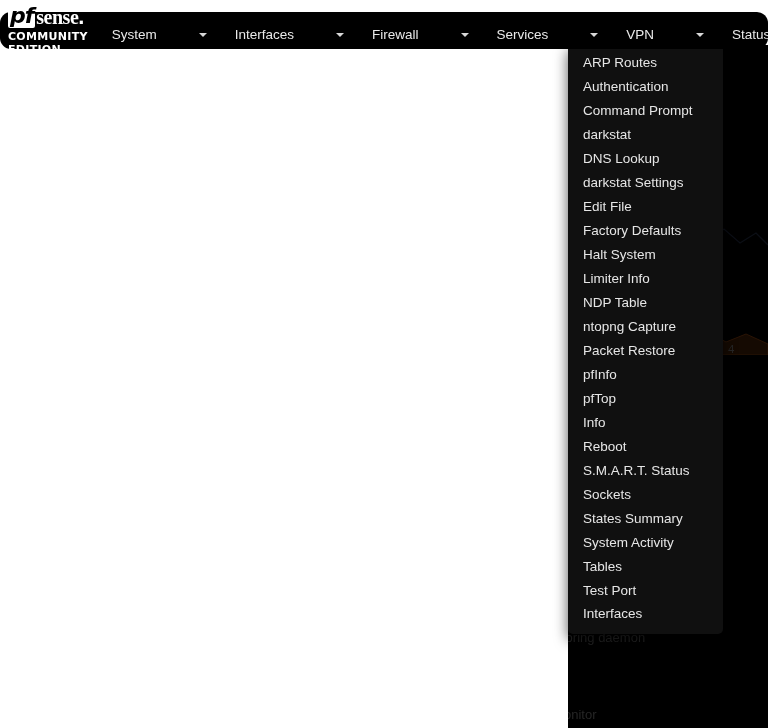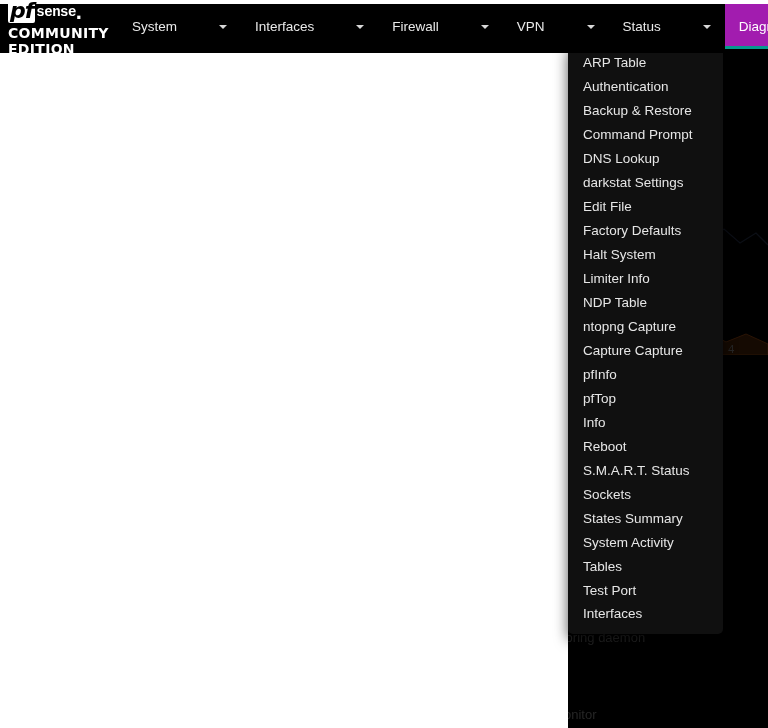--- a/index.html
+++ b/index.html
@@ -15,27 +15,28 @@
   #app {
     position: relative;
     width: 768px;
     height: 728px;
     background: #ffffff;
   }
 
   
   .navbar {
     position: absolute;
-    top: 4px; left: 0;
+    top: 12px; left: 0;
     width: 768px;
-    height: 49px;
+    height: 37px;
     background: #000000;
     display: flex;
     align-items: stretch;
     z-index: 30;
+    border-radius: 11px;
   }
 
   .brand {
     display: flex;
     flex-direction: column;
     justify-content: center;
     padding-left: 8px;
     padding-right: 10px;
     width: 118px;
     user-select: none;
@@ -56,37 +57,37 @@
     letter-spacing: -1px;
     line-height: 22px;
     padding: 0px 2px 1px 2px;
     border-radius: 2px;
     font-family: "DejaVu Sans", sans-serif;
   }
 
   .brand-sense {
     color: #ffffff;
     font-weight: bold;
-    font-size: 14px;
+    font-size: 20px;
     line-height: 22px;
     letter-spacing: -0.5px;
     margin-left: 1px;
-    font-family: Liberation Mono, monospace;
+    font-family: Liberation Serif, serif;
   }
 
   .brand-dot {
     color:#ffffff;
     font-weight:bold;
     font-size:22px;
     line-height:22px;
   }
 
   .brand-sub {
     color: #ffffff;
-    font-size: 14px;
+    font-size: 11px;
     font-weight: bold;
     letter-spacing: 0.3px;
     margin-top: 2px;
     font-family: "DejaVu Sans", sans-serif;
   }
 
   .nav-items {
     display: flex;
     align-items: stretch;
     height: 45px;
@@ -243,33 +244,33 @@
         <path d="M46 72 v1 M46 76 v7"></path>
       </g>
     </svg>
 
     <span class="ghost teal" style="left:-26px;top:519px;font-size:13px;">re: Services / Packages</span>
     <span class="ghost dim" style="left:-6px;top:585px;font-size:13px;">toring daemon</span>
     <span class="ghost dim" style="left:-4px;top:662px;font-size:13px;">onitor</span>
   </div>
 
   <div class="dropdown">
-    <a class="dropdown-item" href="#">ARP Table</a>
+    <a class="dropdown-item" href="#">ARP Routes</a>
     <a class="dropdown-item" href="#">Authentication</a>
-    <a class="dropdown-item" href="#">Backup &amp; Restore</a>
     <a class="dropdown-item" href="#">Command Prompt</a>
+    <a class="dropdown-item" href="#">darkstat</a>
     <a class="dropdown-item" href="#">DNS Lookup</a>
     <a class="dropdown-item" href="#">darkstat Settings</a>
     <a class="dropdown-item" href="#">Edit File</a>
     <a class="dropdown-item" href="#">Factory Defaults</a>
     <a class="dropdown-item" href="#">Halt System</a>
     <a class="dropdown-item" href="#">Limiter Info</a>
     <a class="dropdown-item" href="#">NDP Table</a>
     <a class="dropdown-item" href="#">ntopng Capture</a>
-    <a class="dropdown-item" href="#">Capture Capture</a>
+    <a class="dropdown-item" href="#">Packet Restore</a>
     <a class="dropdown-item" href="#">pfInfo</a>
     <a class="dropdown-item" href="#">pfTop</a>
     <a class="dropdown-item" href="#">Info</a>
     <a class="dropdown-item" href="#">Reboot</a>
     <a class="dropdown-item" href="#">S.M.A.R.T. Status</a>
     <a class="dropdown-item" href="#">Sockets</a>
     <a class="dropdown-item" href="#">States Summary</a>
     <a class="dropdown-item" href="#">System Activity</a>
     <a class="dropdown-item" href="#">Tables</a>
     <a class="dropdown-item" href="#">Test Port</a>
@@ -294,20 +295,24 @@
       </div>
       <div class="nav-item">
         <span>Interfaces</span>
         <i class="caret"></i>
       </div>
       <div class="nav-item">
         <span>Firewall</span>
         <i class="caret"></i>
       </div>
       <div class="nav-item">
+        <span>Services</span>
+        <i class="caret"></i>
+      </div>
+      <div class="nav-item">
         <span>VPN</span>
         <i class="caret"></i>
       </div>
       <div class="nav-item">
         <span>Status</span>
         <i class="caret"></i>
       </div>
       <div class="nav-item active">
         <span>Diagnostics</span>
         <i class="caret"></i>

